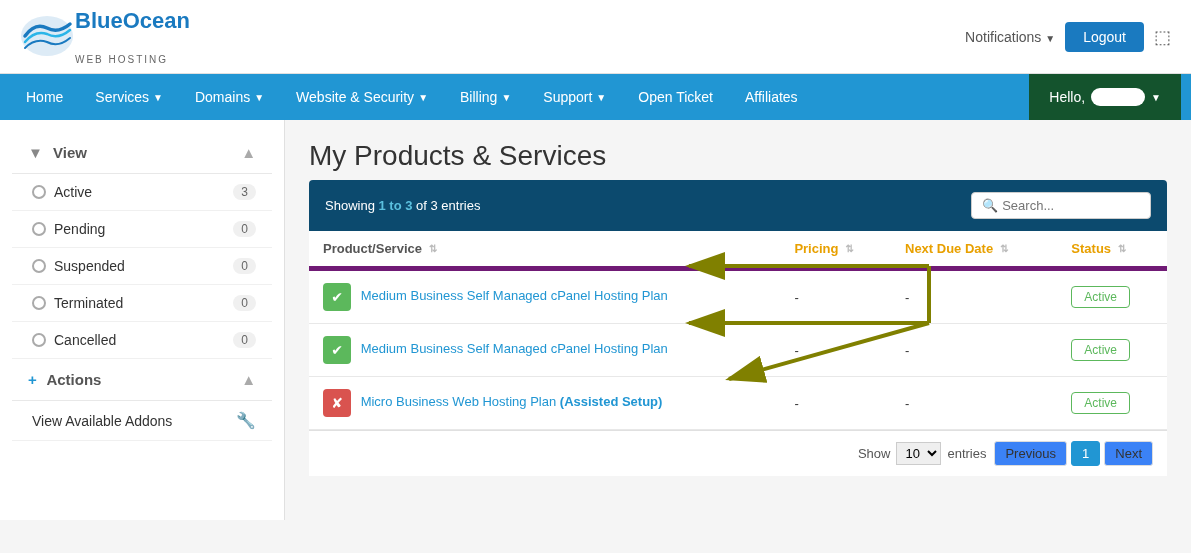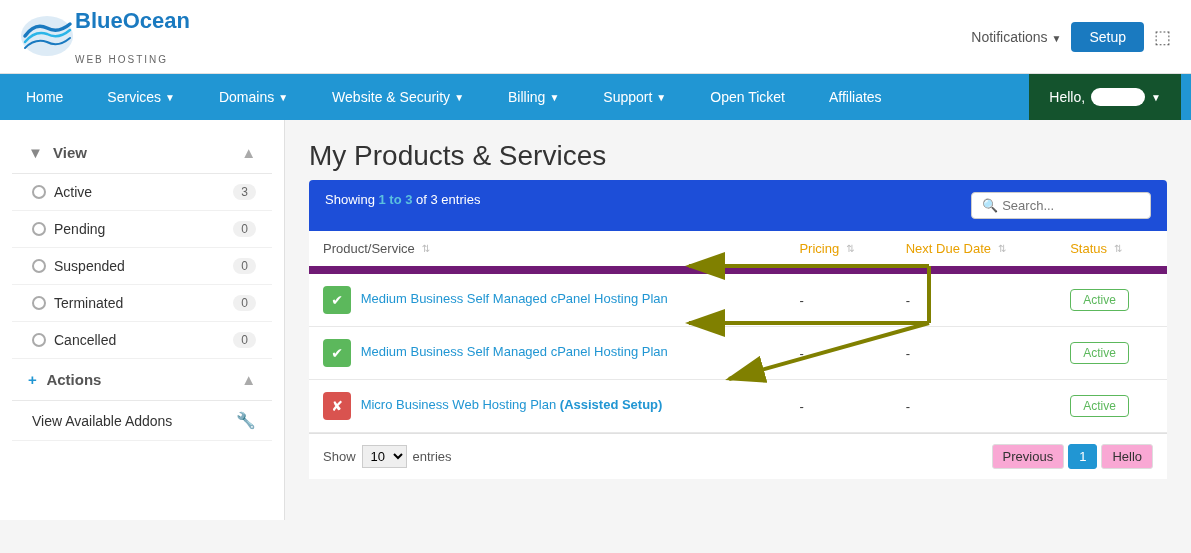--- a/index.html
+++ b/index.html
@@ -26,21 +26,20 @@
       border-radius: 4px; cursor: pointer; font-size: 14px;
     }
     .exit-icon { color: #555; font-size: 18px; cursor: pointer; }
 
     
     .nav-bar {
       background: #2196d3;
       display: flex;
       align-items: stretch;
       padding: 0 10px;
-      gap: 12px;
     }
     .nav-item {
       color: #fff;
       padding: 14px 16px;
       cursor: pointer;
       font-size: 14px;
       display: flex;
       align-items: center;
       gap: 4px;
       white-space: nowrap;
@@ -144,24 +143,25 @@
     .breadcrumb {
       font-size: 12px;
       color: #888;
       margin-bottom: 16px;
     }
     .breadcrumb a { color: #2196d3; text-decoration: none; }
     .breadcrumb span { color: #aaa; margin: 0 4px; }
 
     
     .table-header-bar {
-      background: #1d4ed8;
+      background: #0c4a6e;
       color: #fff;
       padding: 12px 16px;
       display: flex;
+      align-items: center;
       justify-content: space-between;
       border-radius: 4px 4px 0 0;
     }
     .showing-text { font-size: 13px; }
     .showing-text strong { color: #5bc0de; }
     .search-box {
       background: #fff;
       border: 1px solid #ccc;
       border-radius: 4px;
       padding: 5px 10px;
@@ -174,23 +174,23 @@
       border: none; outline: none; background: transparent; width: 100%;
       font-size: 13px; color: #333;
     }
     .search-icon-sm { color: #aaa; margin-right: 4px; }
 
     .services-table { width: 100%; border-collapse: collapse; background: #fff; }
     .services-table th {
       padding: 10px 14px;
       text-align: left;
       color: #555;
-      font-weight: 400;
+      font-weight: 700;
       font-size: 13px;
-      border-bottom: 8px solid #701a75;
+      border-bottom: 5px solid #701a75;
       background: #fff;
     }
     .services-table td {
       padding: 12px 14px;
       border-bottom: 1px solid #e8e8e8;
       font-size: 13px;
       vertical-align: middle;
     }
     .sort-icon { color: #bbb; font-size: 10px; margin-left: 4px; }
     .product-name { color: #2196d3; text-decoration: none; font-size: 13px; }
@@ -205,33 +205,34 @@
       font-size: 14px; margin-right: 6px; vertical-align: middle;
     }
     .service-icon-red {
       width: 28px; height: 28px; background: #d9534f; border-radius: 4px;
       display: inline-flex; align-items: center; justify-content: center; color: #fff;
       font-size: 14px; margin-right: 6px; vertical-align: middle;
     }
     .table-footer {
       display: flex;
       align-items: center;
-      justify-content: space-between;
+      justify-content: flex-end;
       padding: 10px 14px;
       background: #fff;
       border-top: 1px solid #e0e0e0;
       font-size: 13px;
+      gap: 8px;
     }
     .show-entries { display: flex; align-items: center; gap: 6px; color: #555; }
     .entries-select {
       border: 1px solid #ccc; padding: 2px 4px; border-radius: 0; font-size: 13px;
     }
     .pagination { display: flex; align-items: center; gap: 4px; }
     .page-btn {
-      border: 1px solid #ddd; background: #f9a8d4; padding: 4px 10px;
+      border: 1px solid #ddd; background: #3b82f6; padding: 4px 10px;
       border-radius: 3px; cursor: pointer; font-size: 13px; color: #333;
     }
     .page-btn.active { background: #2196d3; color: #fff; border-color: #2196d3; }
 
     
     .table-wrapper { position: relative; }
 
     .th-sort { display: inline-flex; align-items: center; gap: 3px; }
 
     
@@ -256,21 +257,21 @@
     <div>
       <span class="logo-text">BlueOcean</span>
       <span class="logo-sub">WEB HOSTING</span>
     </div>
   </div>
   <div class="top-right">
     <button class="notifications-btn">
       <span>Notifications</span>
       <span style="font-size:10px;">▼</span>
     </button>
-    <button class="logout-btn">Setup</button>
+    <button class="logout-btn">Logout</button>
     <span class="exit-icon">⬚</span>
   </div>
 </div>
 
 <nav class="nav-bar">
   <a class="nav-item">
     <span>Home</span>
   </a>
   <a class="nav-item">
     <span>Services</span>
@@ -456,18 +457,18 @@
         <select class="entries-select">
           <option>10</option>
           <option>25</option>
           <option>50</option>
         </select>
         <span>entries</span>
       </div>
       <div class="pagination">
         <button class="page-btn">Previous</button>
         <button class="page-btn active">1</button>
-        <button class="page-btn">Hello</button>
+        <button class="page-btn">Next</button>
       </div>
     </div>
 
   </div>
 </div>
 
 </body></html>

